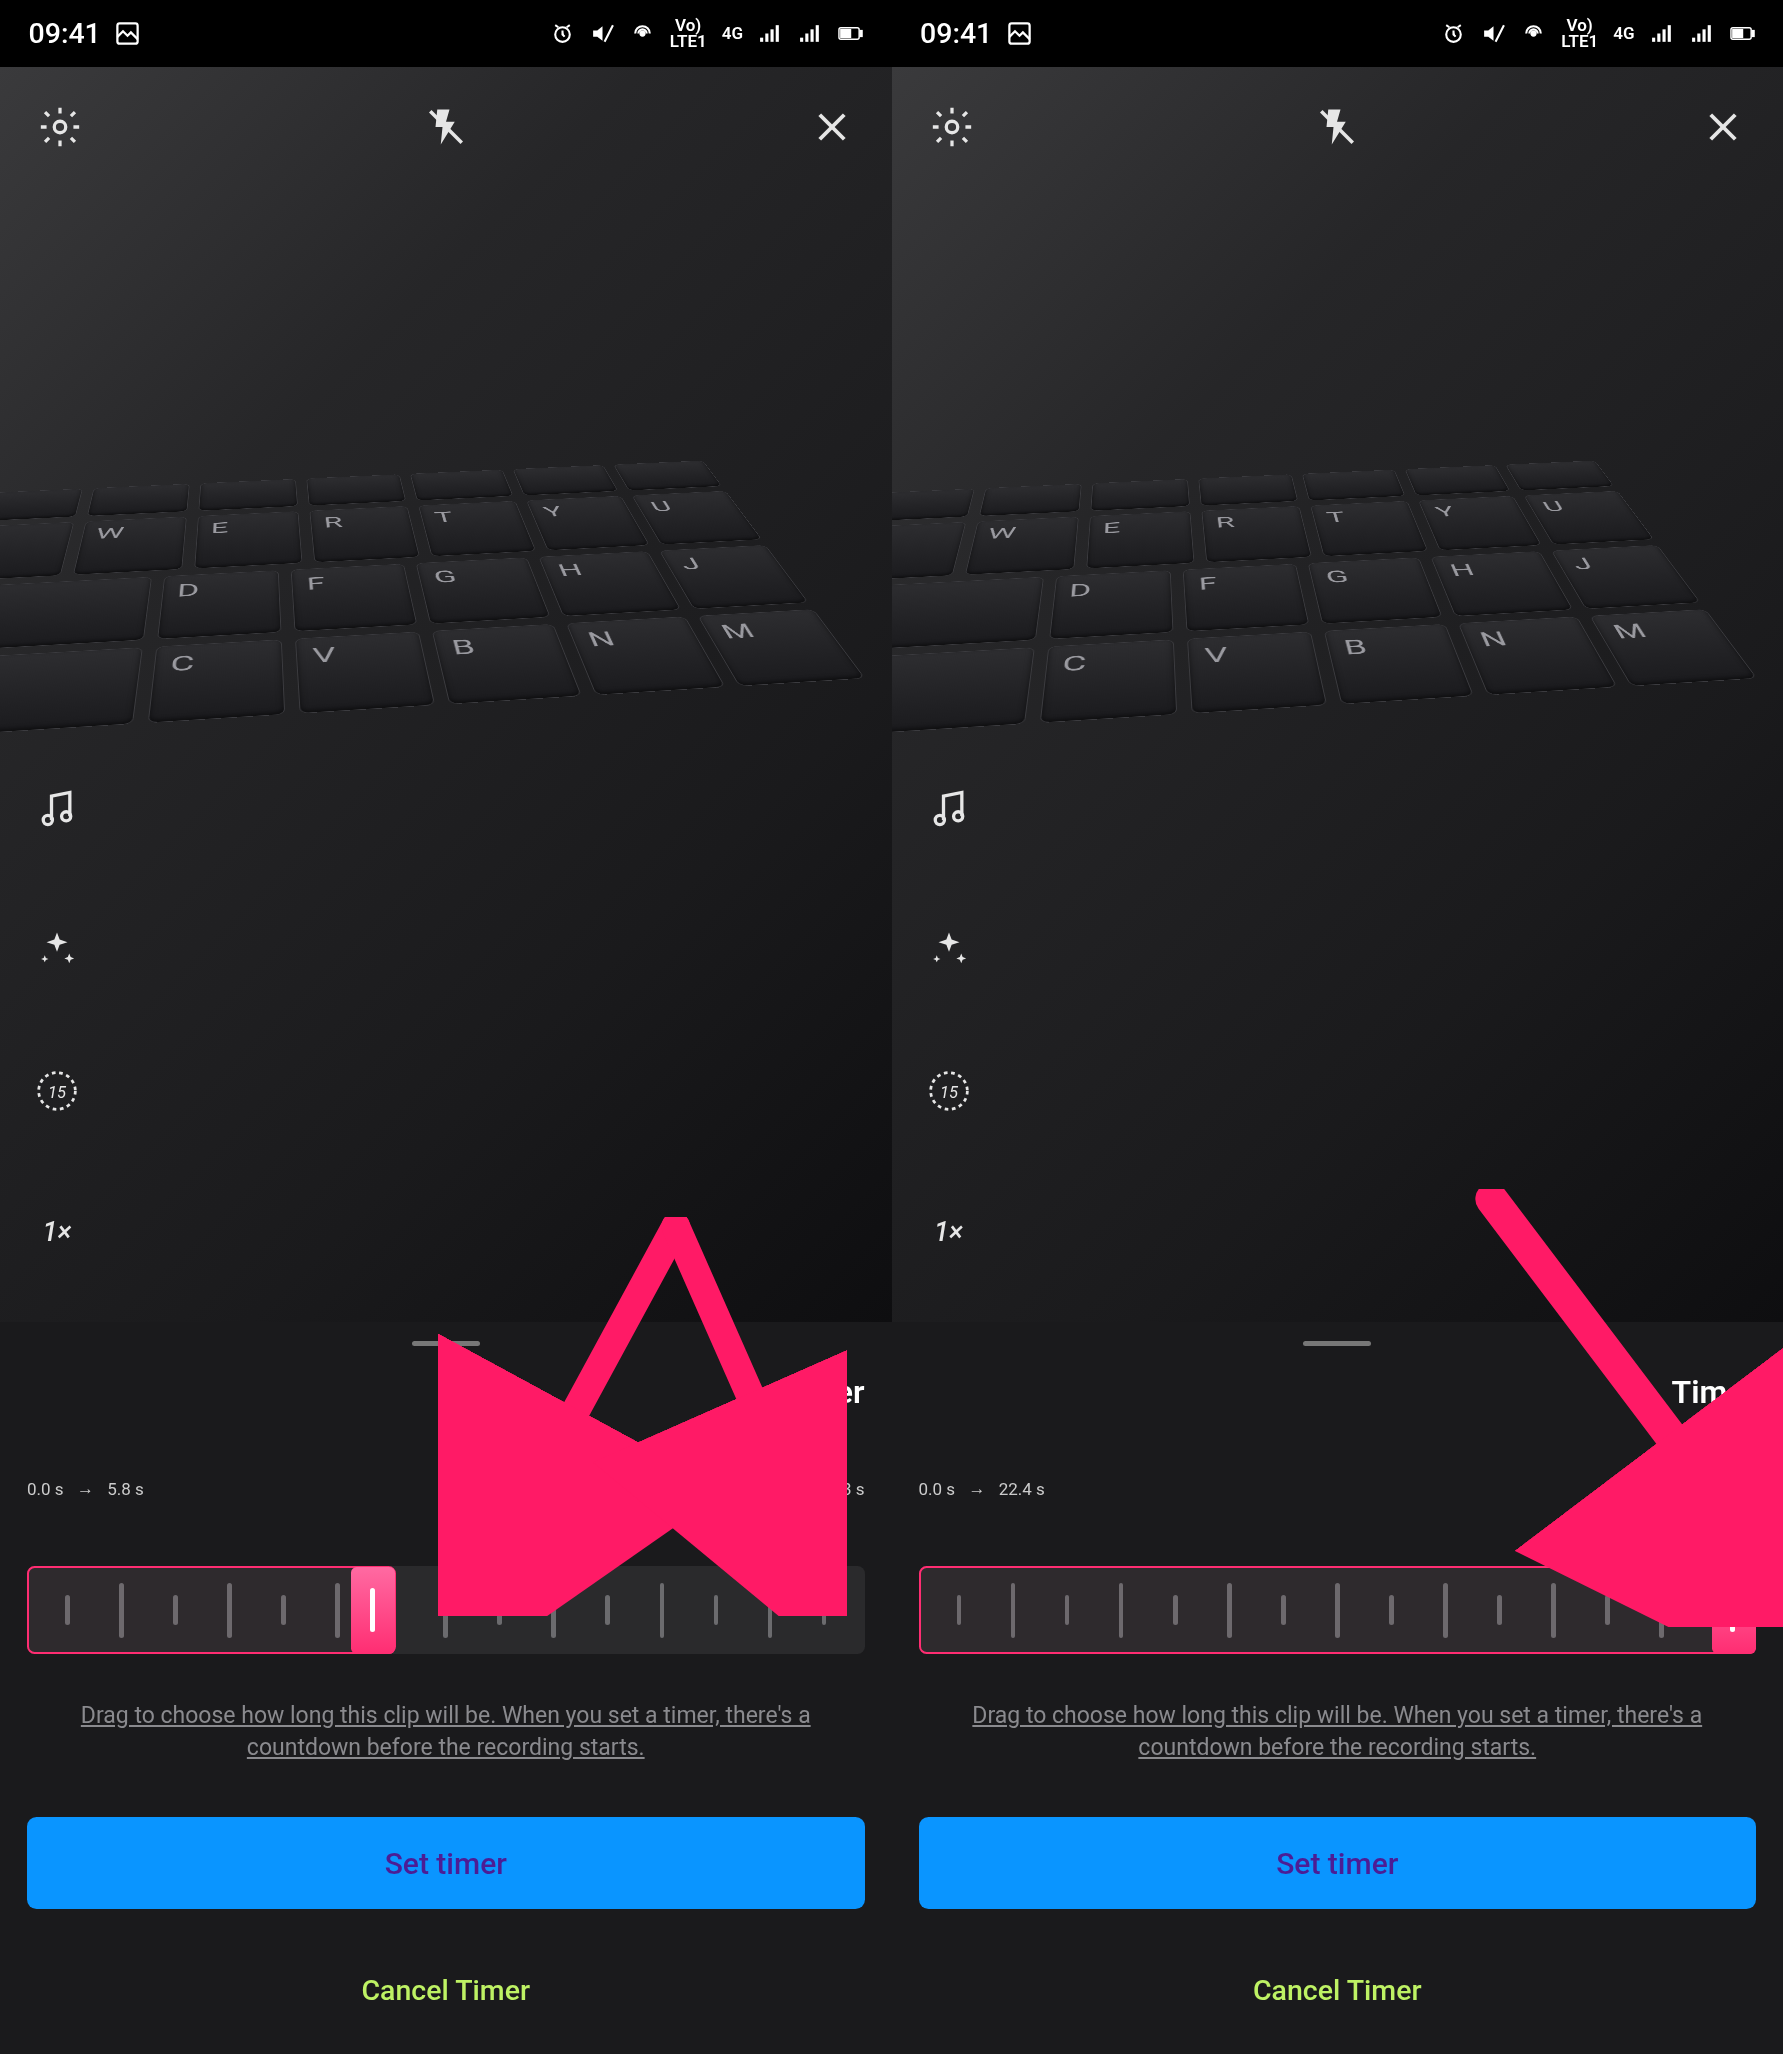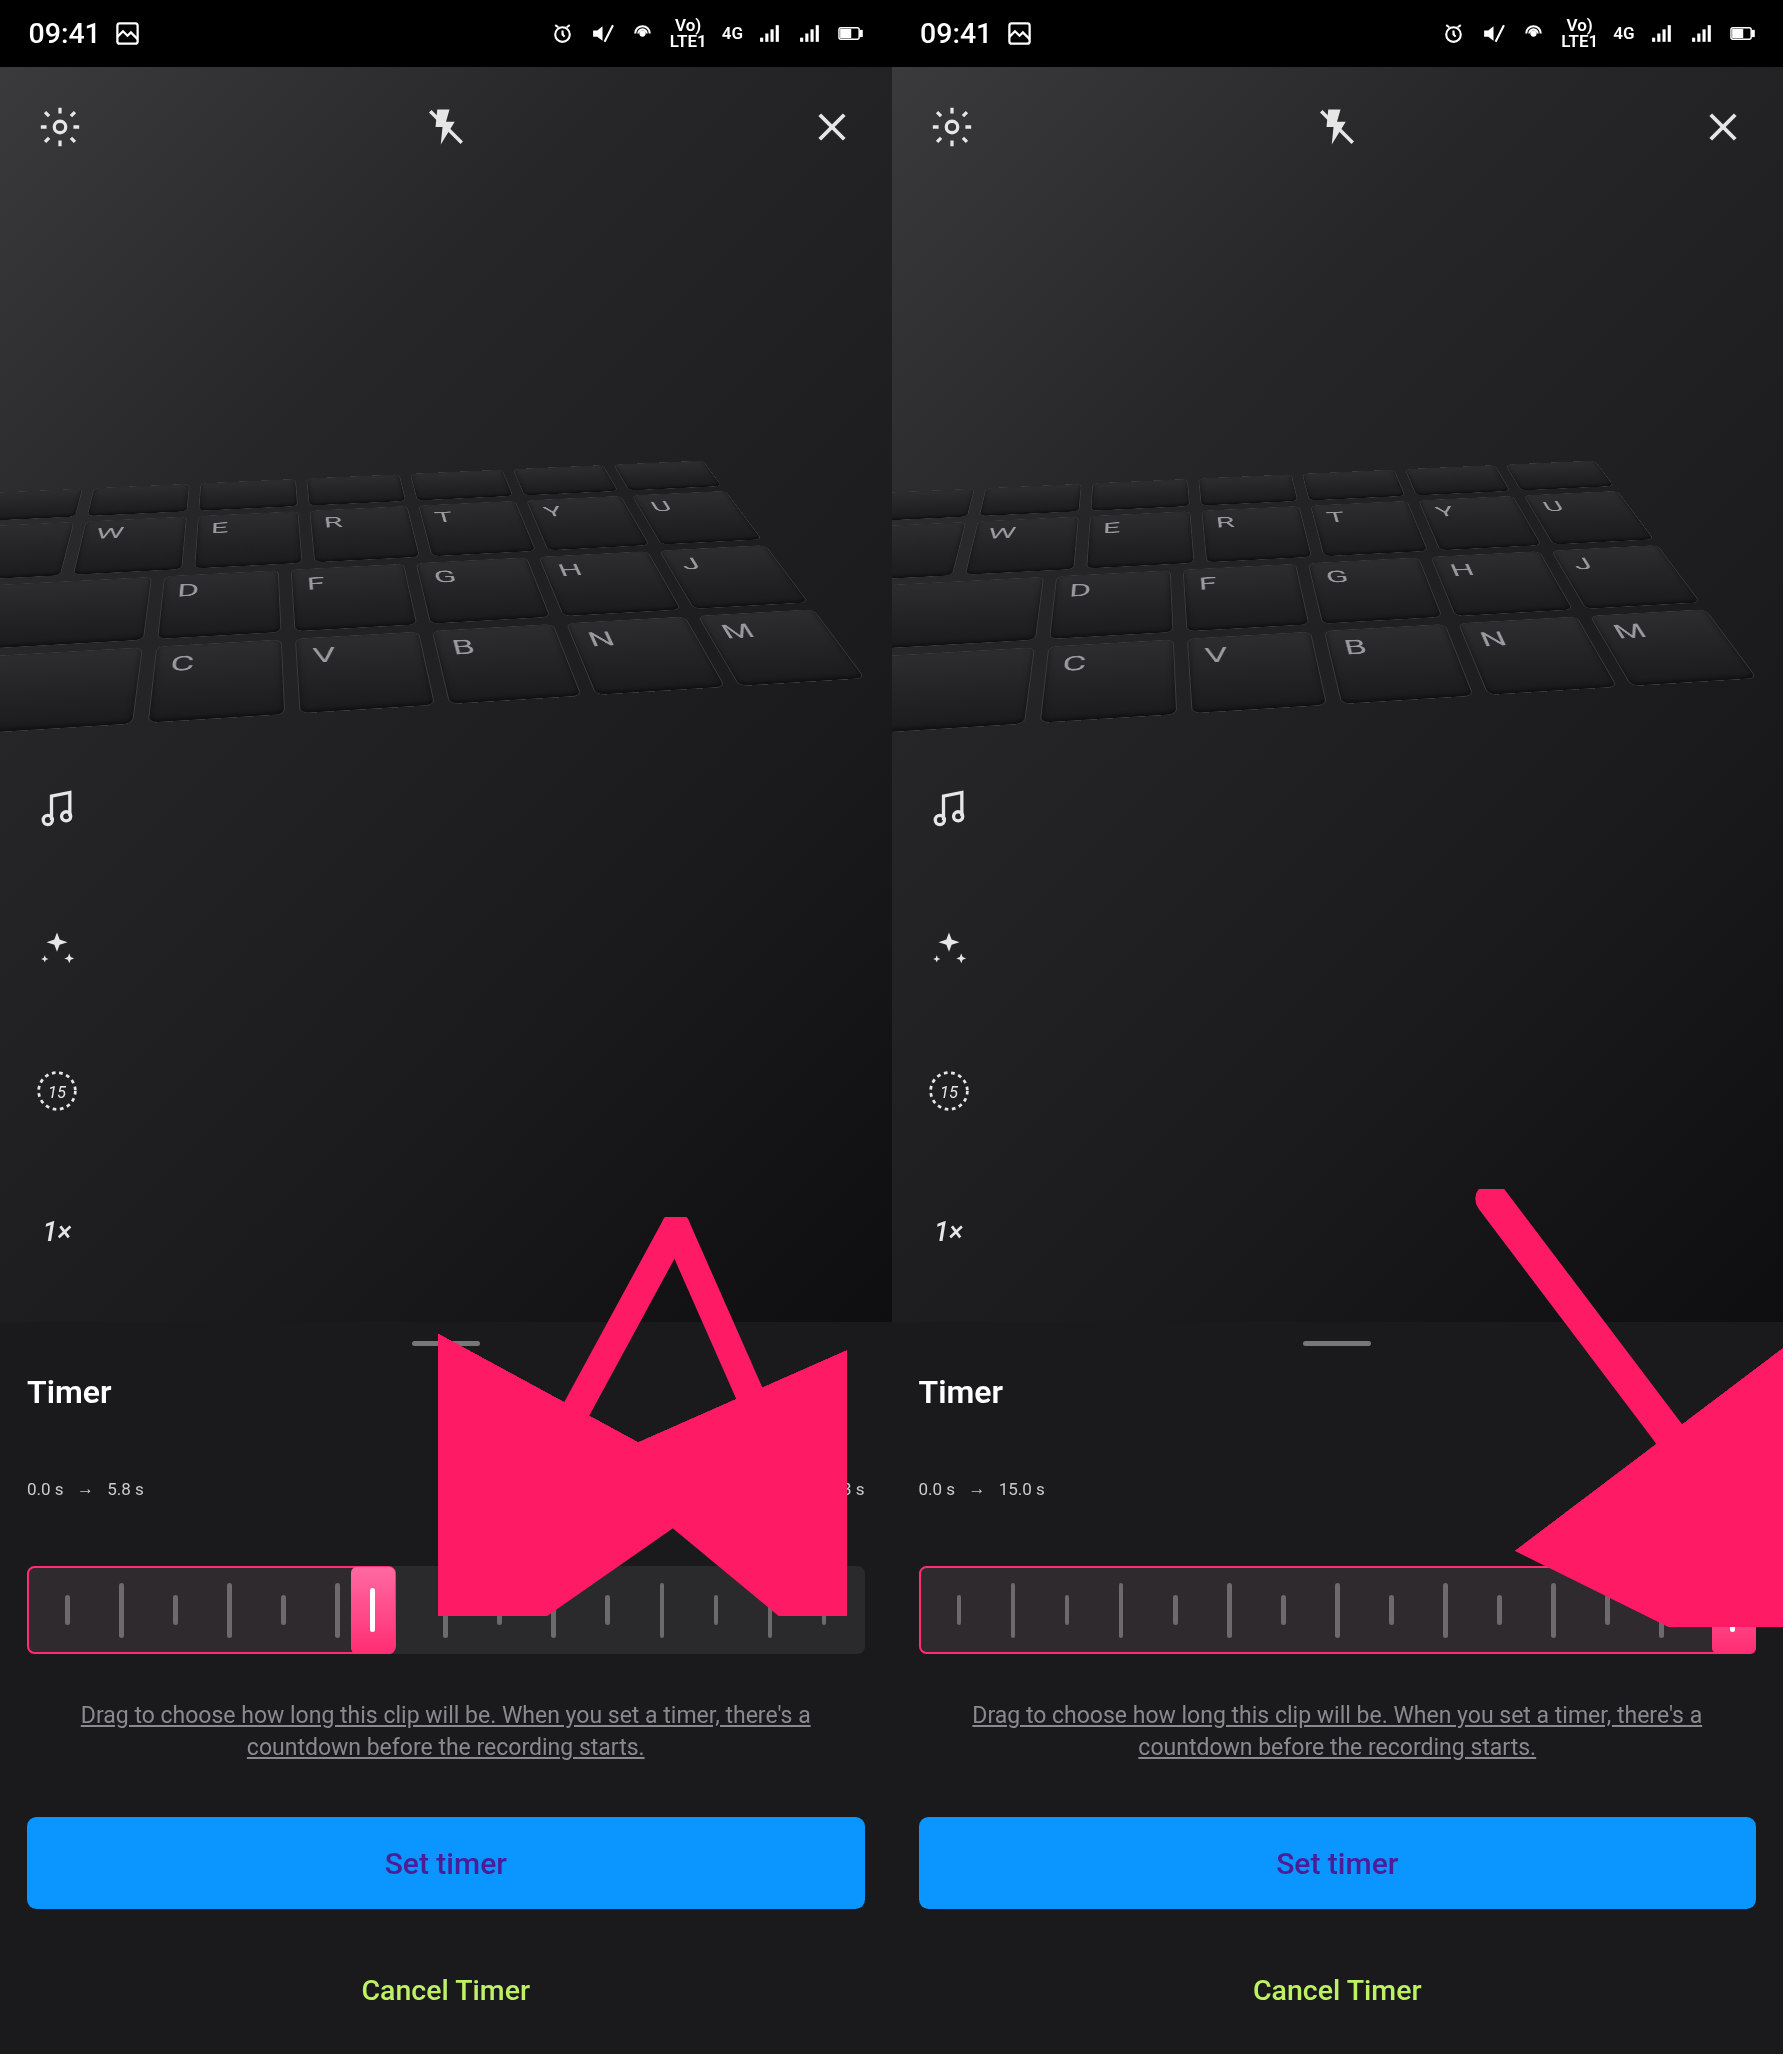--- a/index.html
+++ b/index.html
@@ -102,21 +102,21 @@
     display: flex;
     flex-direction: column;
   }
   .panel-handle {
     width: 68px; height: 6.7px;
     background: #777;
     border-radius: 3.8px;
     margin: 0 auto 27px;
   }
   .panel-title {
-    text-align: left;
+    text-align: right;
     font-size: 32px;
     font-weight: 600;
     margin-bottom: 67px;
   }
   .timer-info {
     display: flex;
     justify-content: space-between;
     font-size: 17px;
     color: #ccc;
     margin-bottom: 67px;
@@ -572,21 +572,21 @@
     </div>
   </div>
 
   <div class="timer-panel">
     <div class="panel-handle"></div>
     <div class="panel-title">Timer</div>
     <div class="timer-info">
       <div class="left">
         <span>0.0 s</span>
         <span class="arrow-sep">→</span>
-        <span>15.0 s</span>
+        <span>22.4 s</span>
       </div>
       <div class="right">
         <span>Countdown</span>
         <span>3 s</span>
       </div>
     </div>
     <div class="slider-area">
       <div class="slider-track">
         <div class="tick minor">
             <span></span>

